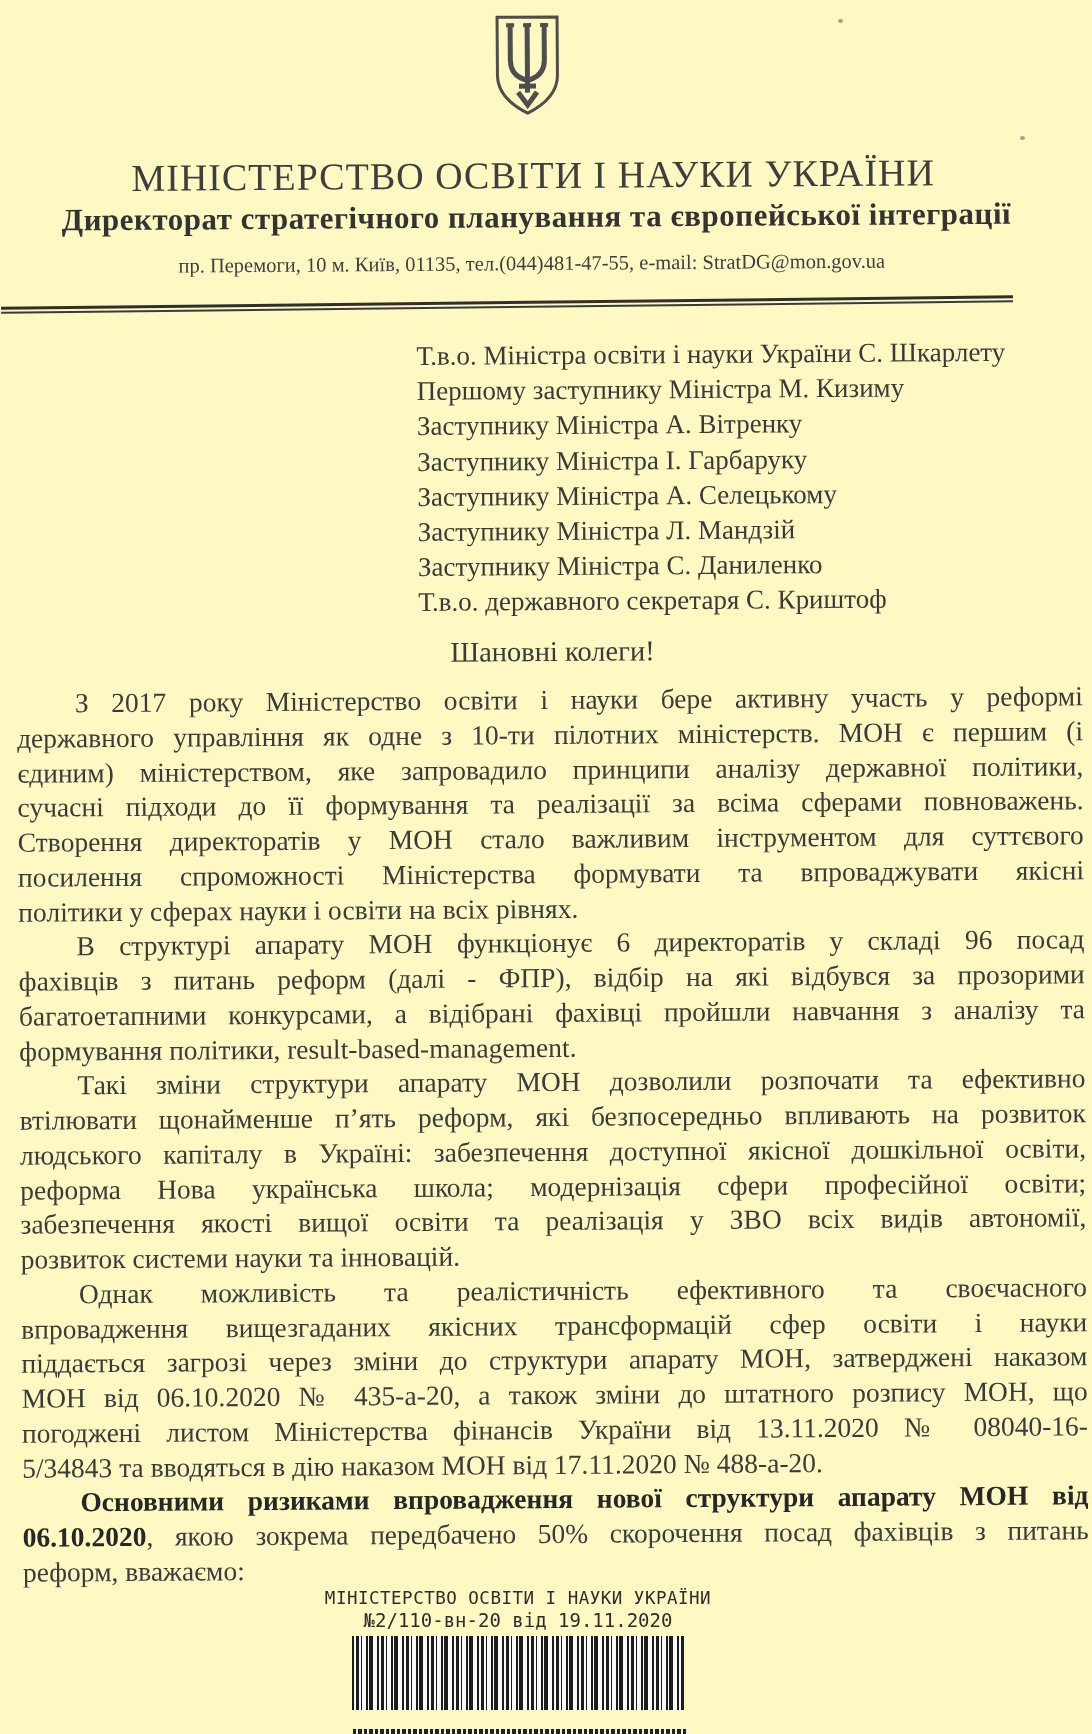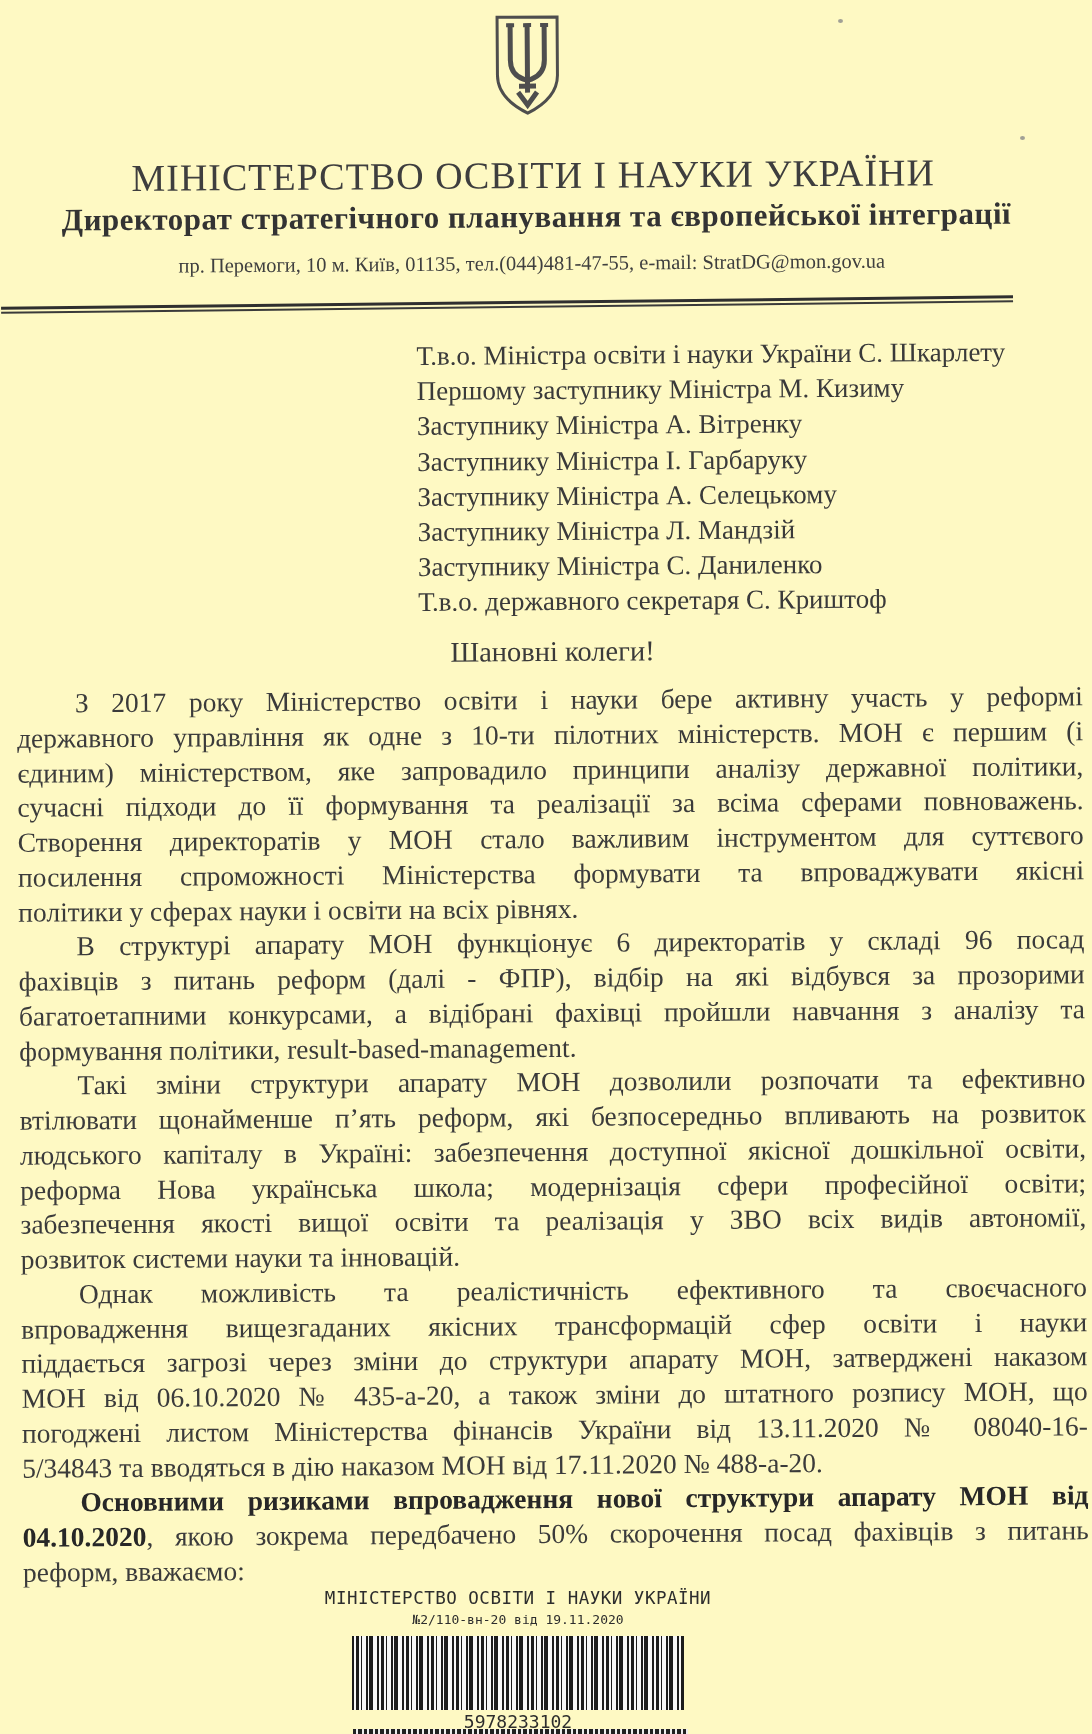--- a/index.html
+++ b/index.html
@@ -42,21 +42,21 @@
   }
   .body-line{text-align:justify;text-align-last:justify;}
   .body-line.last{text-align-last:left;}
   .body-line.first{text-indent:58px;}
   .b{font-weight:bold;color:#272727;}
   .stamp{
     position:absolute;left:0;top:1588px;width:1036px;text-align:center;
     font-family:"DejaVu Sans Mono","Liberation Mono",monospace;color:#2d2d2d;
   }
   .stamp-org{font-size:17.5px;line-height:20px;letter-spacing:.5px;white-space:nowrap;}
-  .stamp-number{font-size:13px;line-height:20px;margin-top:2px;white-space:nowrap;}
+  .stamp-number{font-size:19px;line-height:20px;margin-top:2px;white-space:nowrap;}
   .barcode{
     width:332px;height:74px;margin:6px auto 0;
     background:repeating-linear-gradient(90deg,
       #1c1c1c 0 2px,#f8f8f8 2px 4px,#1c1c1c 4px 7px,#f8f8f8 7px 9px,
       #1c1c1c 9px 10px,#f8f8f8 10px 14px,#1c1c1c 14px 16px,#f8f8f8 16px 17px,
       #1c1c1c 17px 21px,#f8f8f8 21px 25px);
   }
   .barcode-number{font-size:18px;line-height:20px;margin-top:2px;}
   .bottom-strip{
     position:absolute;left:353px;top:1729px;width:335px;height:5px;
@@ -122,28 +122,27 @@
         <div class="body-line"><span>реформа Нова українська школа; модернізація сфери професійної освіти;</span></div>
         <div class="body-line"><span>забезпечення якості вищої освіти та реалізація у ЗВО всіх видів автономії,</span></div>
         <div class="body-line last"><span>розвиток системи науки та інновацій.</span></div>
         <div class="body-line first"><span>Однак можливість та реалістичність ефективного та своєчасного</span></div>
         <div class="body-line"><span>впровадження вищезгаданих якісних трансформацій сфер освіти і науки</span></div>
         <div class="body-line"><span>піддається загрозі через зміни до структури апарату МОН, затверджені наказом</span></div>
         <div class="body-line"><span>МОН від 06.10.2020 № 435-а-20, а також зміни до штатного розпису МОН, що</span></div>
         <div class="body-line"><span>погоджені листом Міністерства фінансів України від 13.11.2020 № 08040-16-</span></div>
         <div class="body-line last"><span>5/34843 та вводяться в дію наказом МОН від 17.11.2020 № 488-а-20.</span></div>
         <div class="body-line first"><span class="b">Основними ризиками впровадження нової структури апарату МОН від</span></div>
-        <div class="body-line"><span class="b">04.10.2020</span><span>, якою зокрема передбачено 50% скорочення посад фахівців з питань</span></div>
+        <div class="body-line"><span class="b">06.10.2020</span><span>, якою зокрема передбачено 50% скорочення посад фахівців з питань</span></div>
         <div class="body-line last"><span>реформ, вважаємо:</span></div>
       </div>
   </div>
 
   <div class="stamp">
     <div class="stamp-org">МІНІСТЕРСТВО ОСВІТИ І НАУКИ УКРАЇНИ</div>
     <div class="stamp-number">№2/110-вн-20 від 19.11.2020</div>
     <div class="barcode"></div>
-    <div class="barcode-number">5978233102</div>
   </div>
 
   <div class="bottom-strip"></div>
   <div class="speck" style="left:838px;top:19px;"></div>
   <div class="speck" style="left:1020px;top:136px;"></div>
 </div>
 
 </body></html>

